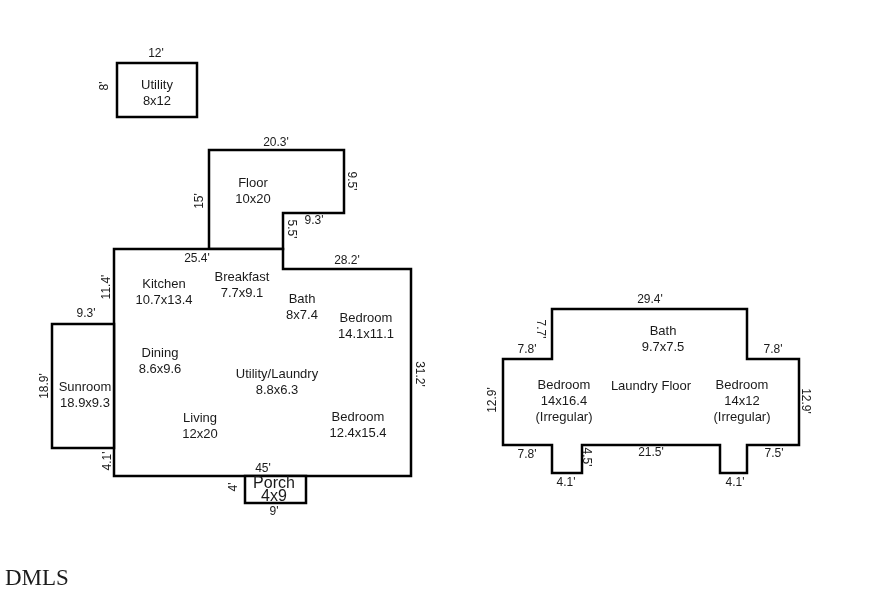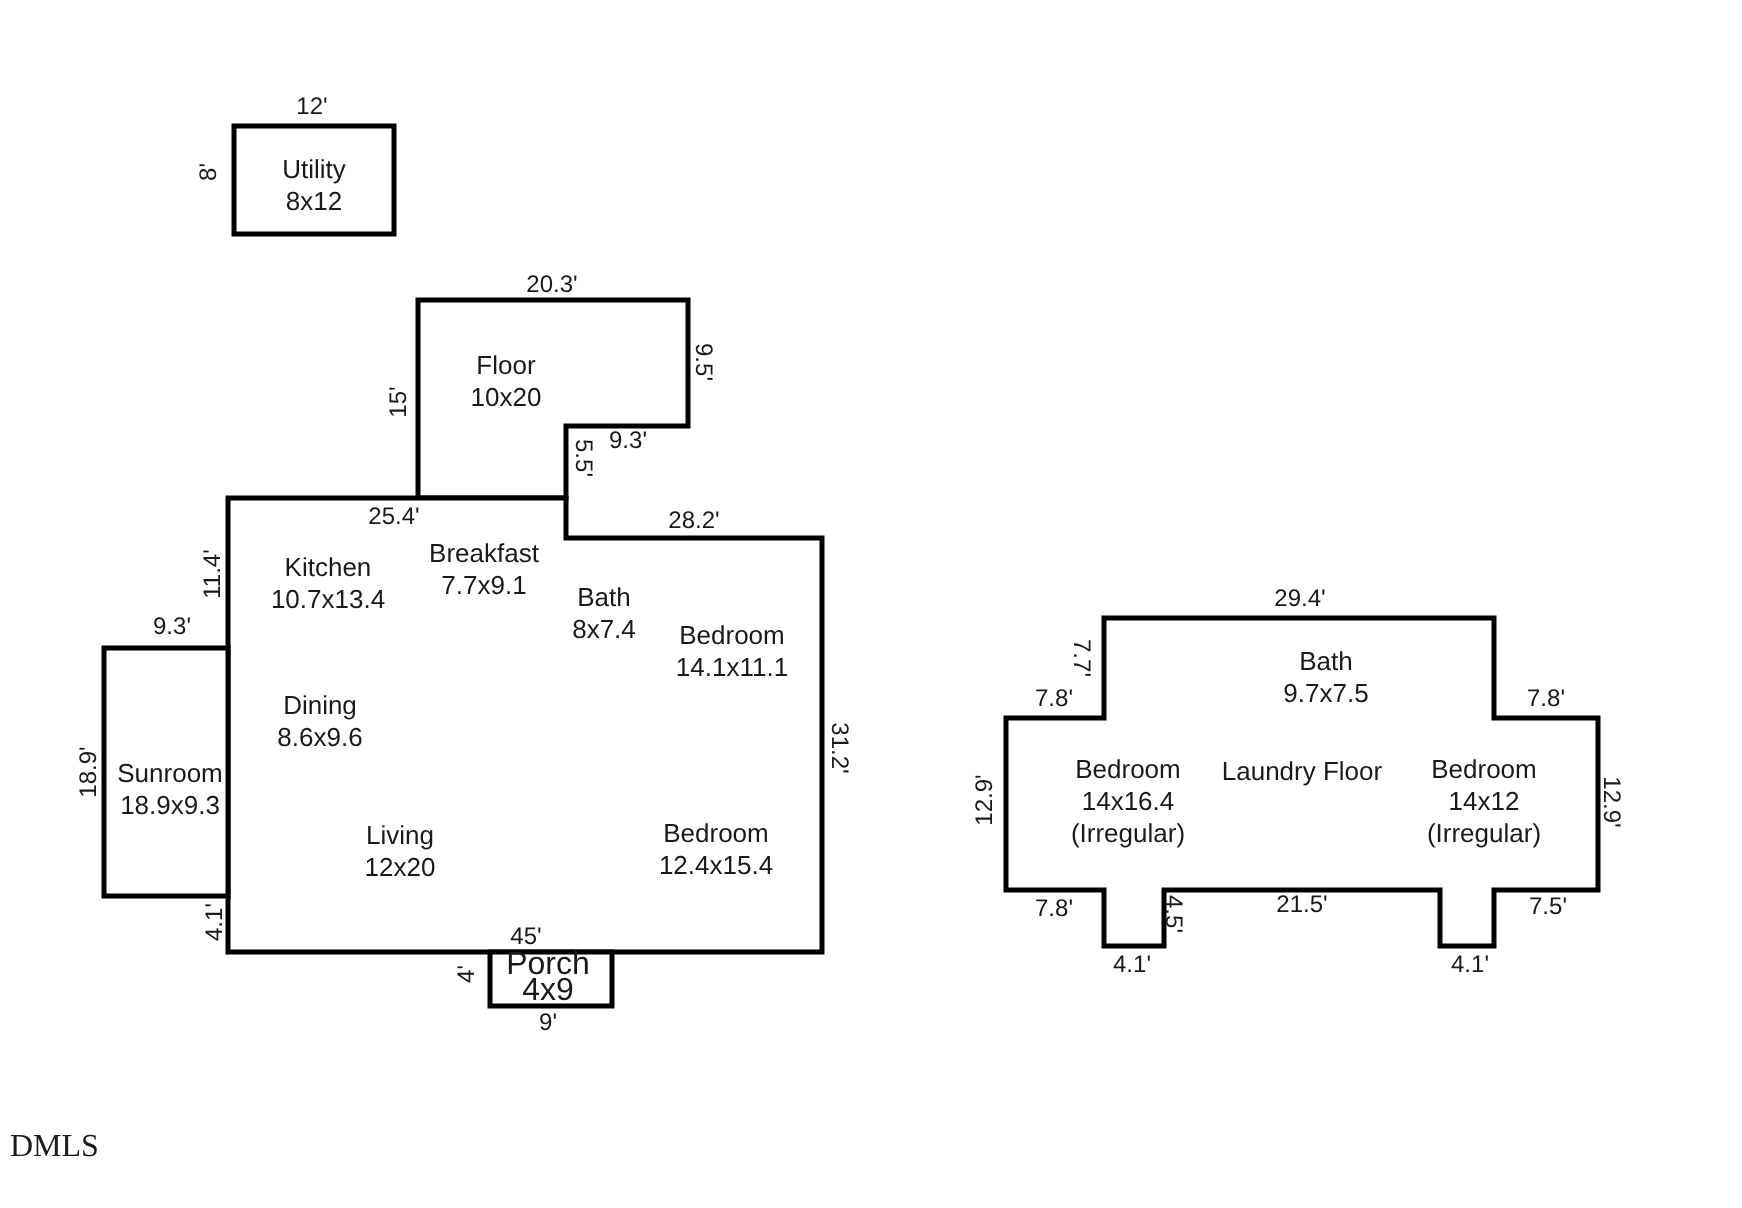--- a/index.html
+++ b/index.html
@@ -15,21 +15,21 @@
   .rot-l{transform:translate(-50%,-50%) rotate(-90deg);}
   .rot-r{transform:translate(-50%,-50%) rotate(90deg);}
   .room{
     position:absolute;transform:translate(-50%,-50%);
     font-size:13px;line-height:16px;text-align:center;white-space:nowrap;color:#1a1a1a;
   }
   .room-sm{font-size:16px;line-height:13px;}
   .watermark{
     position:absolute;left:5px;top:565px;
     font-family:"Liberation Serif","DejaVu Serif",serif;
-    font-size:16px;color:#1c1c1c;letter-spacing:0px;
+    font-size:23px;color:#1c1c1c;letter-spacing:0px;
   }
 </style>
 </head>
 <body>
 
 <div id="canvas">
 
   <svg id="plan-svg" width="871" height="604" viewBox="0 0 871 604">
     <g fill="#ffffff" stroke="#000000" stroke-width="2.5" stroke-linejoin="miter">
       <rect x="117" y="63" width="80" height="54"></rect>
@@ -78,20 +78,24 @@
     <div>8x7.4</div>
   </div>
   <div class="room" style="left:366px;top:326px">
     <div>Bedroom</div>
     <div>14.1x11.1</div>
   </div>
   <div class="room" style="left:160px;top:361px">
     <div>Dining</div>
     <div>8.6x9.6</div>
   </div>
+  <div class="room" style="left:277px;top:382px">
+    <div>Utility/Laundry</div>
+    <div>8.8x6.3</div>
+  </div>
   <div class="room" style="left:200px;top:426px">
     <div>Living</div>
     <div>12x20</div>
   </div>
   <div class="room" style="left:358px;top:425px">
     <div>Bedroom</div>
     <div>12.4x15.4</div>
   </div>
 
   <div class="lbl" style="left:86px;top:313px">9.3'</div>

